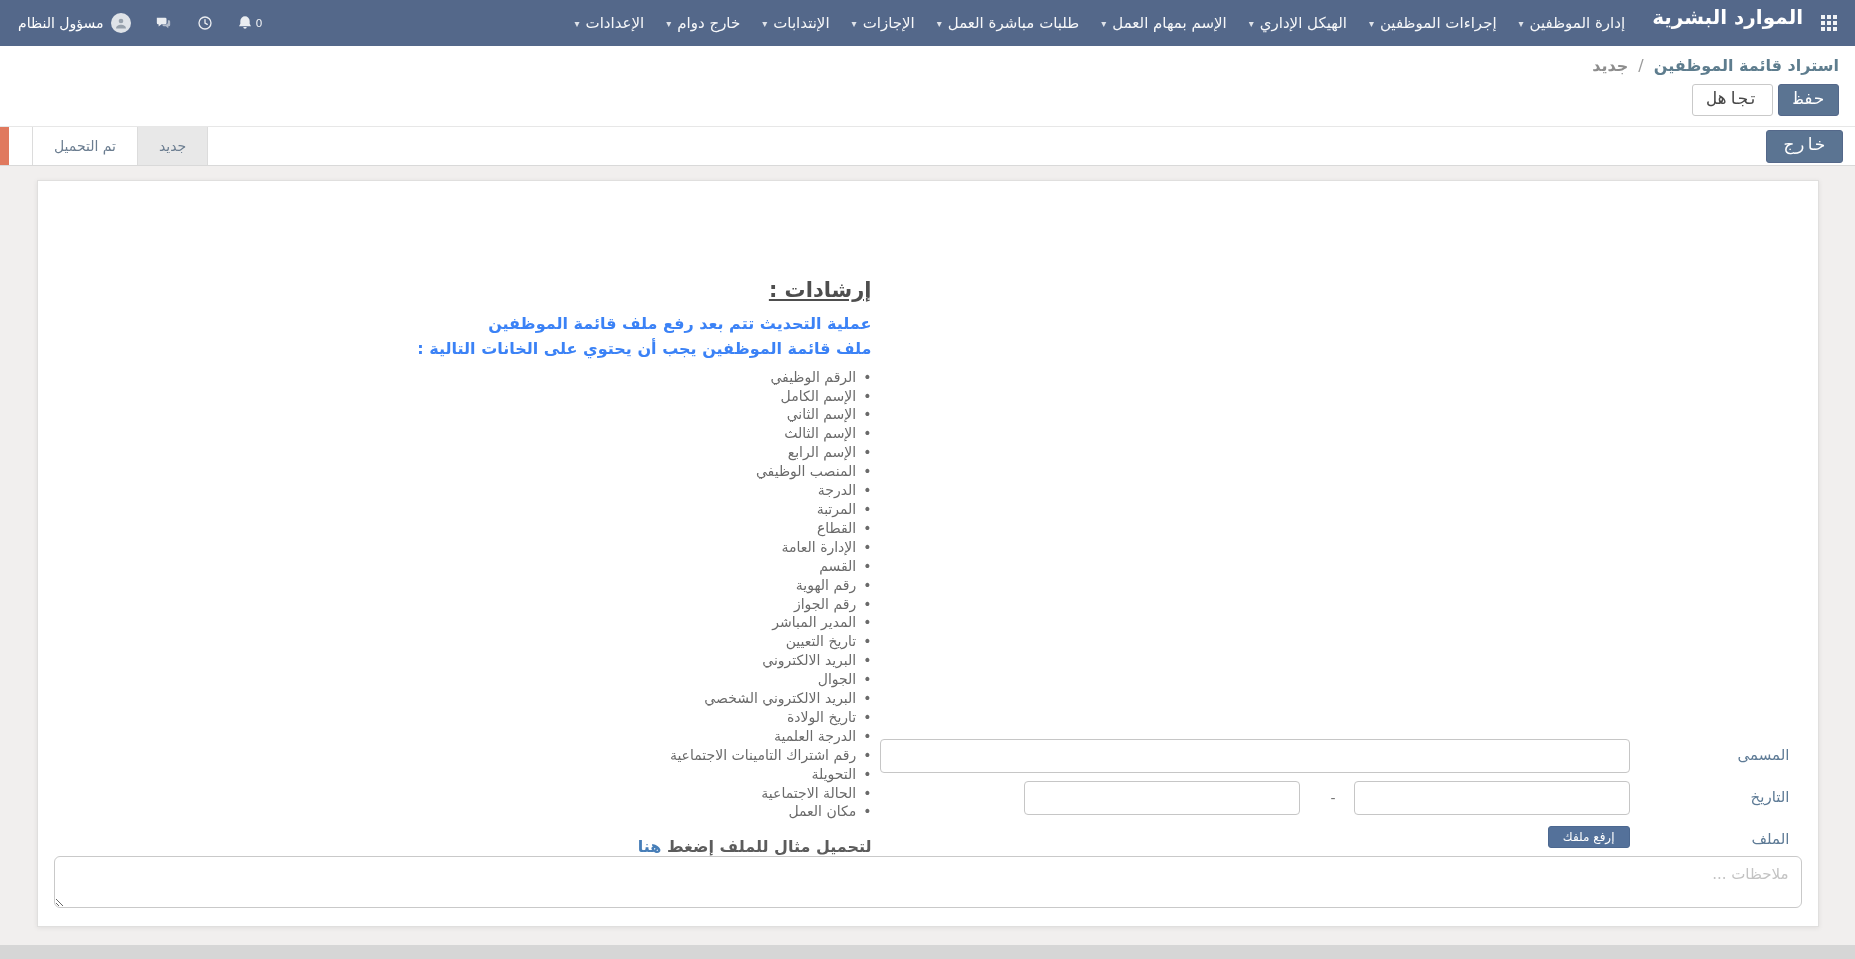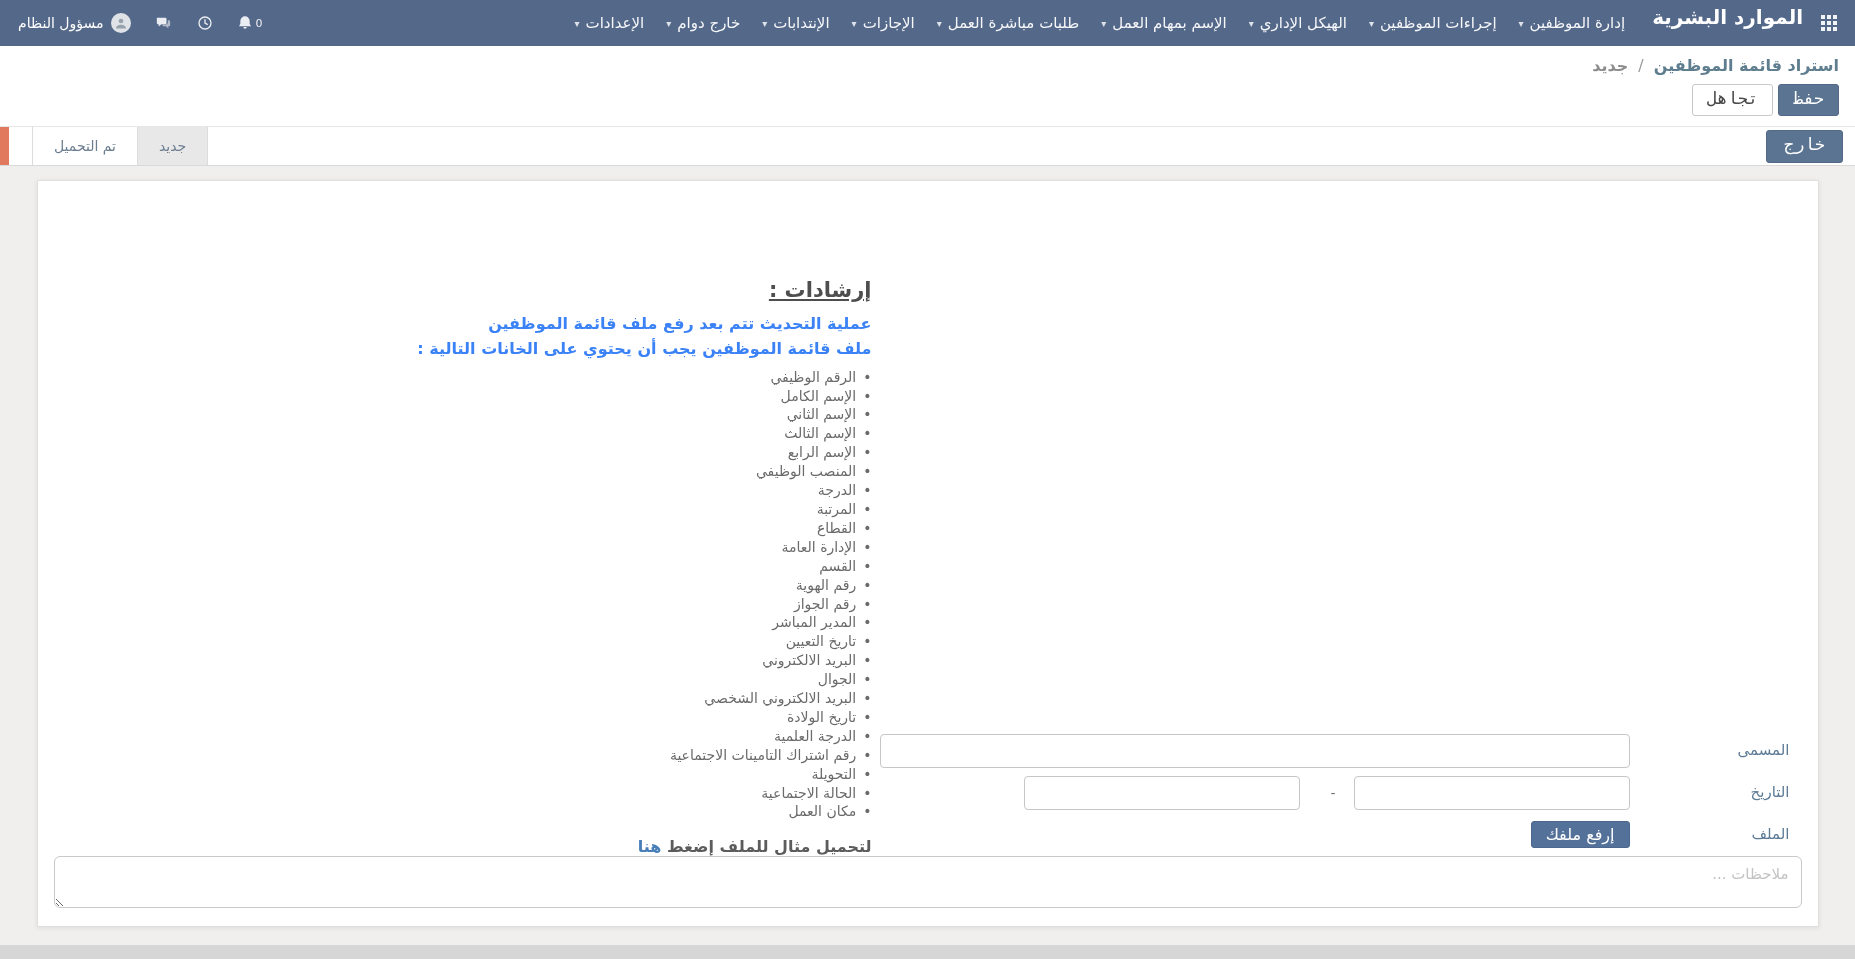--- a/index.html
+++ b/index.html
@@ -90,21 +90,21 @@
   .inp {
     font-family: inherit; font-size: 14px; color: #444;
     border: 1px solid #c6c6c6; border-radius: 4px; background: #fff;
     height: 34px; padding: 0 10px; outline: none;
   }
   .title-inp { width: 750px; }
   .date-wrap { display: flex; align-items: center; }
   .date-inp { width: 276px; }
   .dash { color: #777; margin: 0 18px 0 30px; font-size: 14px; }
   .upload-btn {
-    font-family: inherit; font-size: 16px; color: #fff; background: #54719a;
+    font-family: inherit; font-size: 12px; color: #fff; background: #54719a;
     border: 1px solid #4c6890; border-radius: 3px; padding: 3px 14px;
     margin-top: 3px; cursor: pointer;
   }
 
   .instructions { flex: 1; padding-left: 2px; padding-right: 8px; text-align: right; margin-top: 17px; }
   .ins-title {
     font-size: 21px; font-weight: bold; color: #4e4e4e;
     text-decoration: underline; margin-bottom: 9px;
   }
   .ins-line { font-size: 16px; font-weight: bold; color: #3b82f6; line-height: 25px; }

